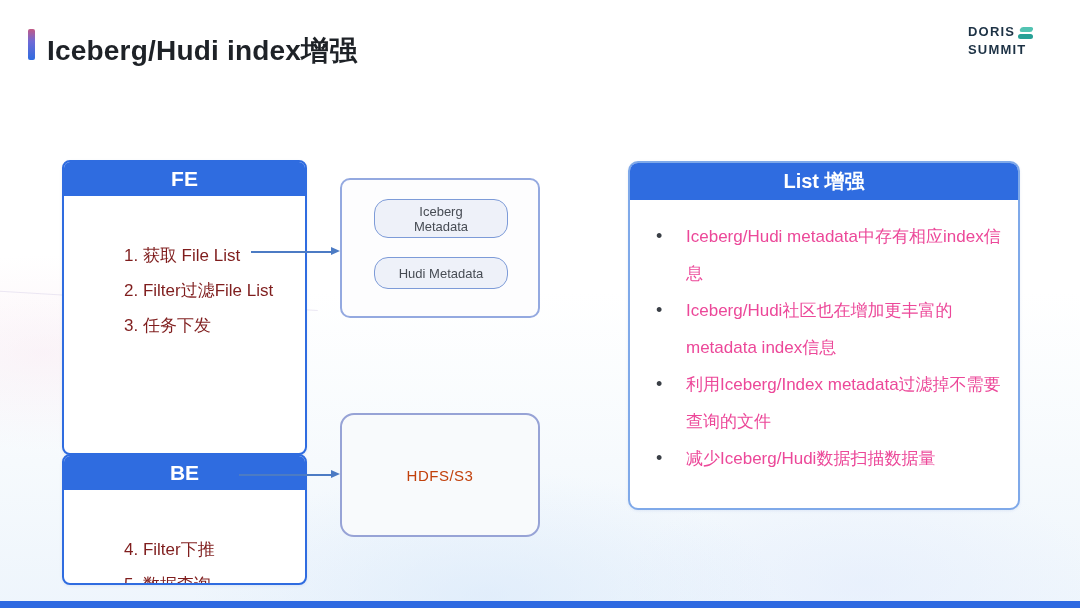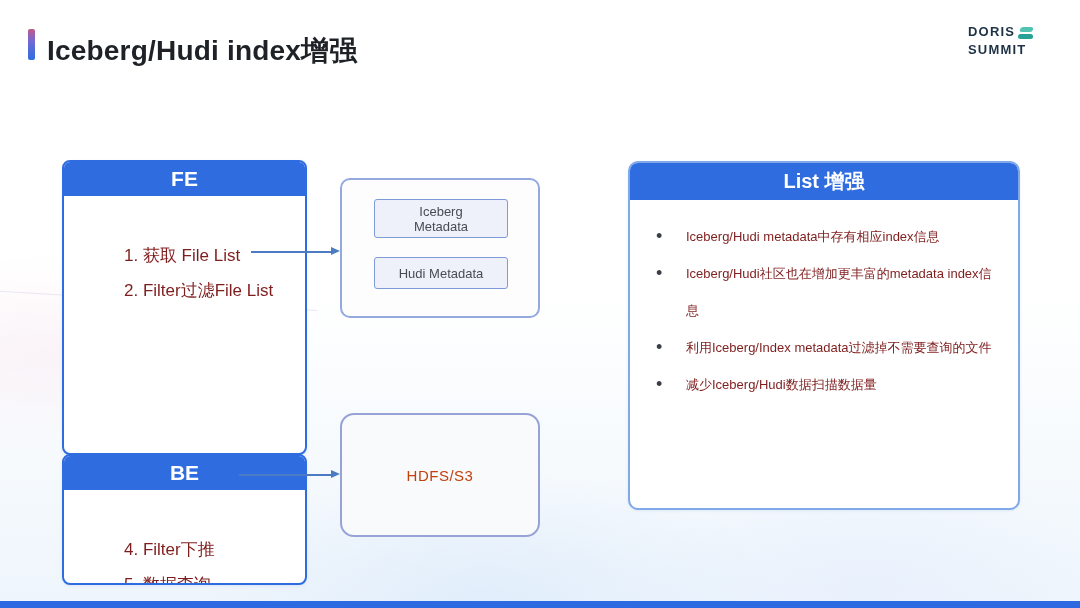--- a/index.html
+++ b/index.html
@@ -59,30 +59,30 @@
   .fe-box .hbox-header, .be-box .hbox-header { height:34px; line-height:34px; font-size:21px; }
   .step-list { padding:42px 0 0 60px; }
   .be-box .step-list { }
   .step-item { font-size:17px; color:#7f1d1d; line-height:35px; white-space:nowrap; }
 
   .index-box { left:628px; top:161px; width:392px; height:349px; border-color:#7fa9e9; border-radius:10px; }
   .index-box .hbox-header { height:37px; line-height:37px; font-size:20px; }
   .bullet-list { padding:18px 16px 0 26px; list-style:none; }
   .bullet-item { display:flex; align-items:flex-start; }
   .bullet-dot { width:30px; flex:0 0 30px; font-size:18px; color:#3a3f46; line-height:37px; }
-  .bullet-text { font-size:13px; color:#7f1d1d; line-height:37px; }
+  .bullet-text { font-size:17px; color:#ec4899; line-height:37px; }
 
   
   .meta-group {
     position:absolute; left:340px; top:178px; width:200px; height:140px;
     border:2px solid #94a9e0; border-radius:10px; background:#fdfdfe;
   }
   .meta-chip {
     position:absolute; left:32px; width:134px;
-    border:1.5px solid #7d9bd8; border-radius:3px; background:#eef1f9;
+    border:1.5px solid #7d9bd8; border-radius:14px; background:#eef1f9;
     display:flex; align-items:center; justify-content:center;
     font-size:13px; color:#474c54; text-align:center; line-height:15px;
   }
   .meta-chip.iceberg { top:19px; height:39px; }
   .meta-chip.iceberg .chip-label { max-width:72px; }
   .meta-chip.hudi { top:77px; height:32px; }
 
   .storage-box {
     position:absolute; left:340px; top:413px; width:200px; height:124px;
     border:2px solid #97a3d6; border-radius:14px; background:#f8fafc;
@@ -125,20 +125,21 @@
     <div class="logo-row">
       <span class="logo-text">SUMMIT</span>
     </div>
   </div>
 
   <div class="hbox fe-box">
     <div class="hbox-header">FE</div>
     <div class="step-list">
       <div class="step-item">1. 获取 File List</div>
       <div class="step-item">2. Filter过滤File List</div>
+      <div class="step-item">3. 任务下发</div>
     </div>
   </div>
 
   <div class="meta-group">
     <div class="meta-chip iceberg">
       <span class="chip-label">Iceberg Metadata</span>
     </div>
     <div class="meta-chip hudi">
       <span class="chip-label">Hudi Metadata</span>
     </div>

